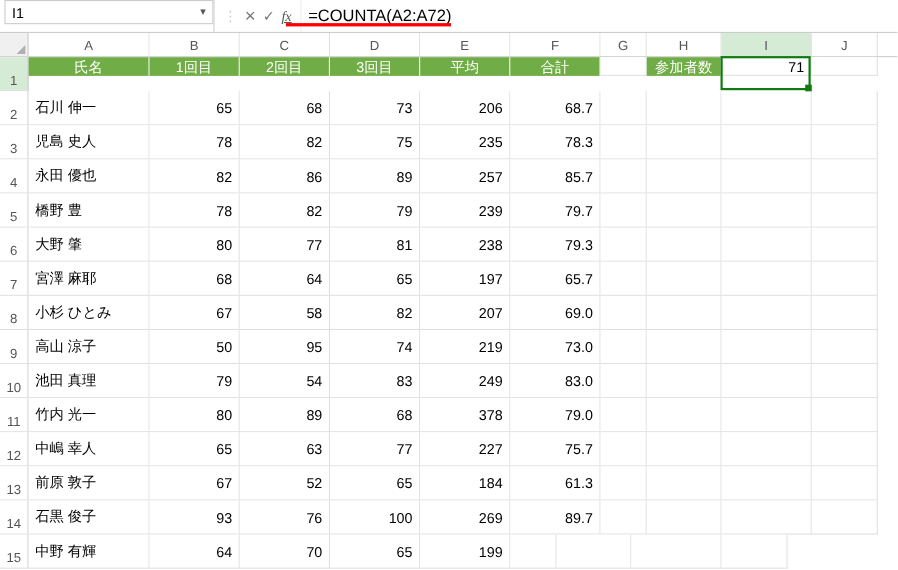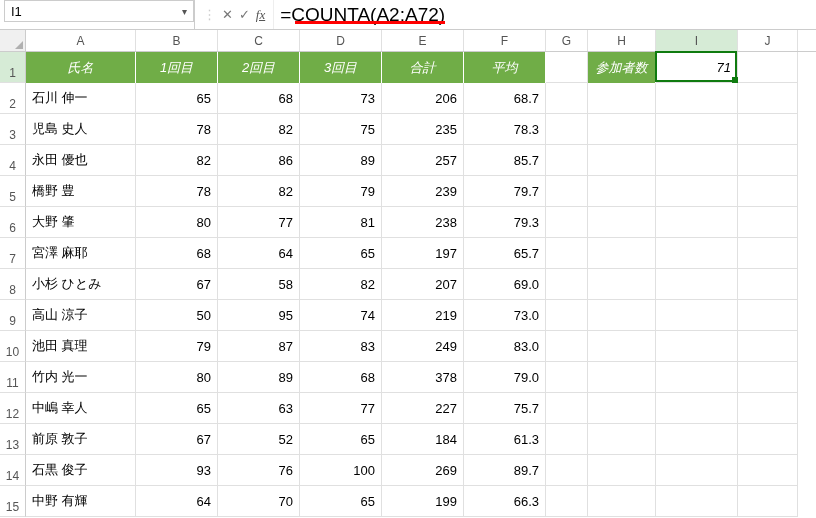--- a/index.html
+++ b/index.html
@@ -56,21 +56,21 @@
   .fx { font-style: italic; font-family: "Times New Roman", serif; color: #555; text-decoration: underline; }
   .formula-input-wrap {
     position: relative;
     flex: 1;
     height: 100%;
     display: flex;
     align-items: center;
     padding-left: 6px;
   }
   .formula-text {
-    font-size: 19px;
+    font-size: 15px;
     color: #000;
   }
   .redline {
     position: relative;
     display: inline-block;
     height: 3px;
     background: #ff0000;
     width: 150px;
     top: 8px;
     left: -150px;
@@ -159,21 +159,21 @@
   }
   .active-cell::after {
     content: "";
     position: absolute;
     right: -3px;
     bottom: -3px;
     width: 6px;
     height: 6px;
     background: #0f7b0f;
   }
-  .hrow .cell { height: 31px; font-style: italic; }
+  .hrow .cell { height: 17px; }
 </style>
 </head>
 <body>
 
 <div class="formula-bar">
   <div class="name-box-wrap">
     <div class="name-box">
       <span>I1</span>
       <span class="chev">▾</span>
     </div>
@@ -204,22 +204,22 @@
     <div class="ch wI sel">I</div>
     <div class="ch wJ">J</div>
   </div>
 
   <div class="row hrow">
     <div class="rh sel">1</div>
     <div class="cell header wA">氏名</div>
     <div class="cell header wB">1回目</div>
     <div class="cell header wC">2回目</div>
     <div class="cell header wD">3回目</div>
+    <div class="cell header wF">平均</div>
     <div class="cell header wE">合計</div>
-    <div class="cell header wF">平均</div>
     <div class="cell wG"></div>
     <div class="cell header wH">参加者数</div>
     <div class="cell num wI" id="cell-I1">71</div>
     <div class="cell wJ"></div>
   </div>
 
   <div id="data-rows">
       <div class="row">
         <div class="rh">2</div>
         <div class="cell txt wA">石川 伸一</div>
@@ -321,21 +321,21 @@
         <div class="cell num wF">73.0</div>
         <div class="cell wG"></div>
         <div class="cell wH"></div>
         <div class="cell wI"></div>
         <div class="cell wJ"></div>
       </div>
       <div class="row">
         <div class="rh">10</div>
         <div class="cell txt wA">池田 真理</div>
         <div class="cell num wB">79</div>
-        <div class="cell num wC">87</div>
+        <div class="cell num wC">54</div>
         <div class="cell num wD">83</div>
         <div class="cell num wE">249</div>
         <div class="cell num wF">83.0</div>
         <div class="cell wG"></div>
         <div class="cell wH"></div>
         <div class="cell wI"></div>
         <div class="cell wJ"></div>
       </div>
       <div class="row">
         <div class="rh">11</div>
@@ -389,21 +389,20 @@
         <div class="cell wI"></div>
         <div class="cell wJ"></div>
       </div>
       <div class="row">
         <div class="rh">15</div>
         <div class="cell txt wA">中野 有輝</div>
         <div class="cell num wB">64</div>
         <div class="cell num wC">70</div>
         <div class="cell num wD">65</div>
         <div class="cell num wE">199</div>
-        <div class="cell num wF">66.3</div>
         <div class="cell wG"></div>
         <div class="cell wH"></div>
         <div class="cell wI"></div>
         <div class="cell wJ"></div>
       </div>
     </div>
 
   <div class="active-cell" id="active-outline" style="left: 655px; top: 21px; width: 82px; height: 31px;"></div>
 </div>
 

